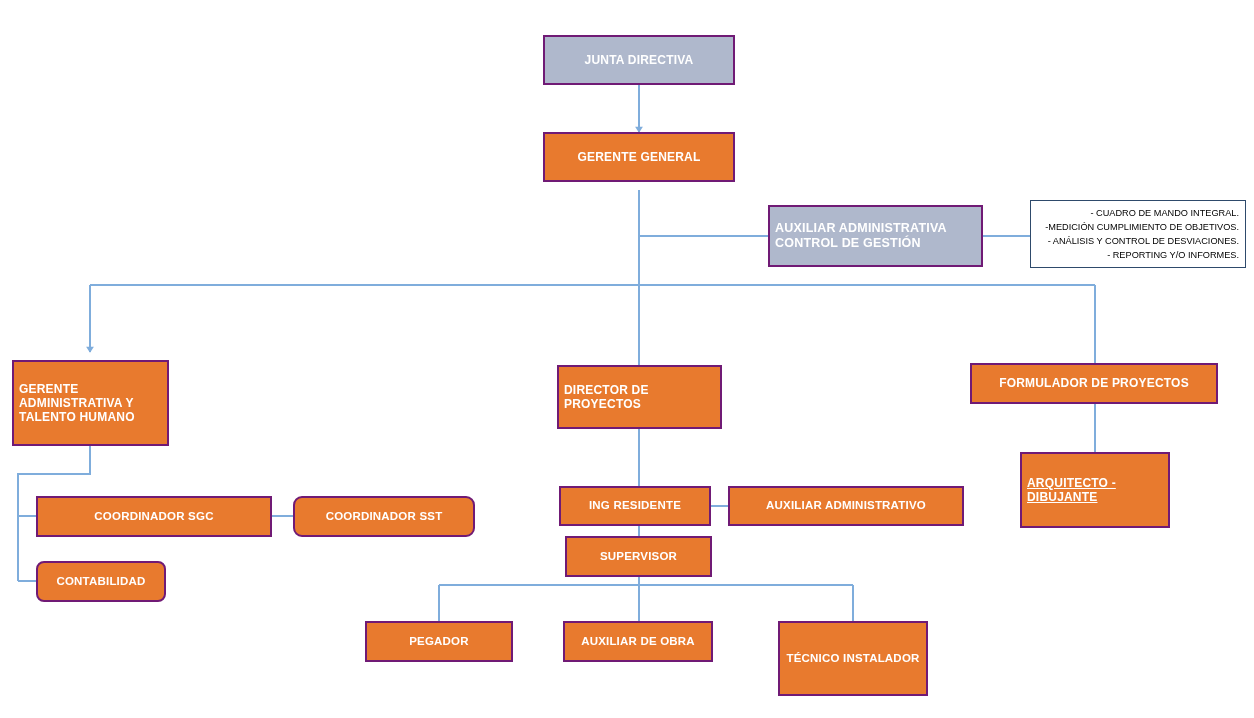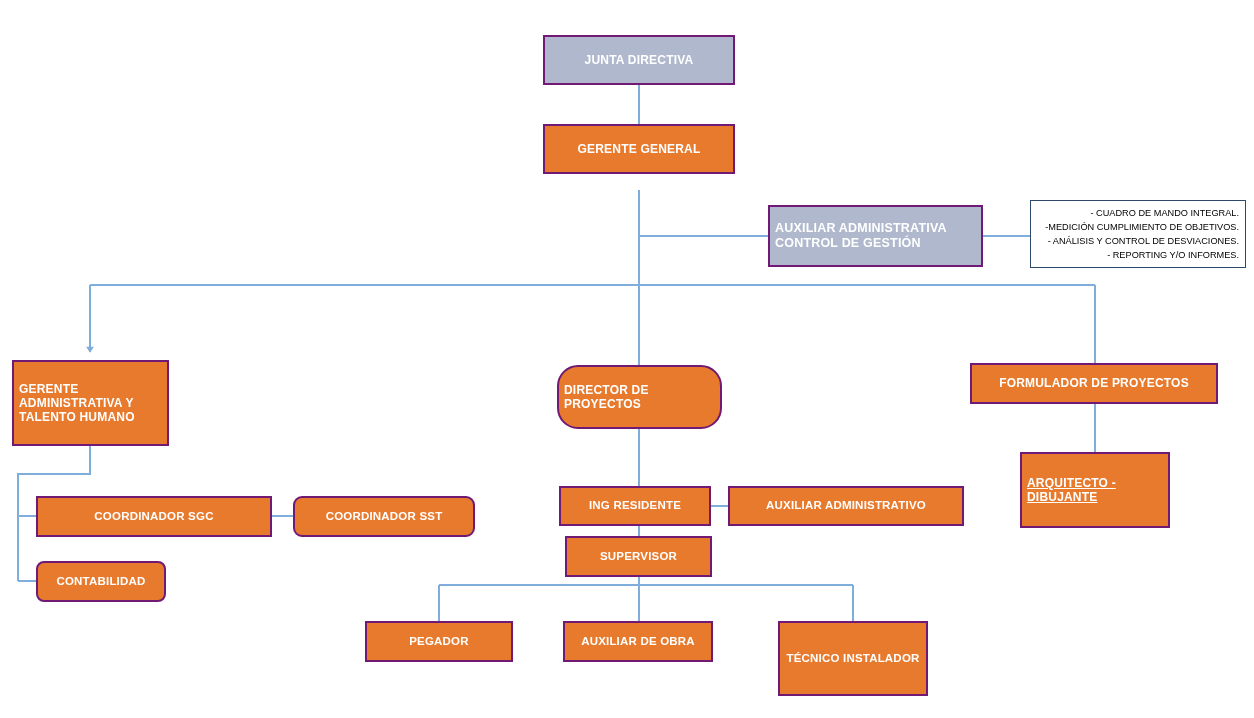--- a/index.html
+++ b/index.html
@@ -109,34 +109,34 @@
       <path d="M439,585 L439,621"></path>
       <path d="M639,585 L639,621"></path>
       <path d="M853,585 L853,621"></path>
 
       <path d="M1095,404 L1095,452"></path>
     </g>
   </svg>
 
   <div class="node slate" style="left:543px; top:35px; width:192px; height:50px; font-size:12px;">JUNTA DIRECTIVA</div>
 
-  <div class="node orange" style="left:543px; top:124px; width:192px; height:50px; font-size:12px;">GERENTE GENERAL</div>
+  <div class="node orange" style="left:543px; top:132px; width:192px; height:50px; font-size:12px;">GERENTE GENERAL</div>
 
   <div class="node slate" style="left:768px; top:205px; width:215px; height:62px; font-size:12.5px;">AUXILIAR ADMINISTRATIVA CONTROL DE GESTIÓN</div>
 
   <div class="note-box" style="left:1030px; top:200px; width:216px; height:68px;">
     <span class="note-line">- CUADRO DE MANDO INTEGRAL.</span>
     <span class="note-line">-MEDICIÓN CUMPLIMIENTO DE OBJETIVOS.</span>
     <span class="note-line">- ANÁLISIS Y CONTROL DE DESVIACIONES.</span>
     <span class="note-line">- REPORTING Y/O INFORMES.</span>
   </div>
 
   <div class="node orange" style="left:12px; top:360px; width:157px; height:86px; font-size:12px;">GERENTE ADMINISTRATIVA Y TALENTO HUMANO</div>
 
-  <div class="node orange" style="left:557px; top:365px; width:165px; height:64px; font-size:12px;border-radius:21px;">DIRECTOR DE PROYECTOS</div>
+  <div class="node orange" style="left:557px; top:365px; width:165px; height:64px; font-size:12px;">DIRECTOR DE PROYECTOS</div>
 
   <div class="node orange" style="left:970px; top:363px; width:248px; height:41px; font-size:12px;">FORMULADOR DE PROYECTOS</div>
 
   <div class="node orange" style="left:36px; top:496px; width:236px; height:41px; font-size:11.5px;">COORDINADOR SGC</div>
 
   <div class="node orange" style="left:293px; top:496px; width:182px; height:41px; font-size:11.5px;border-radius:9px;">COORDINADOR SST</div>
 
   <div class="node orange" style="left:36px; top:561px; width:130px; height:41px; font-size:11.5px;border-radius:8px;">CONTABILIDAD</div>
 
   <div class="node orange" style="left:559px; top:486px; width:152px; height:40px; font-size:11.5px;">ING RESIDENTE</div>

